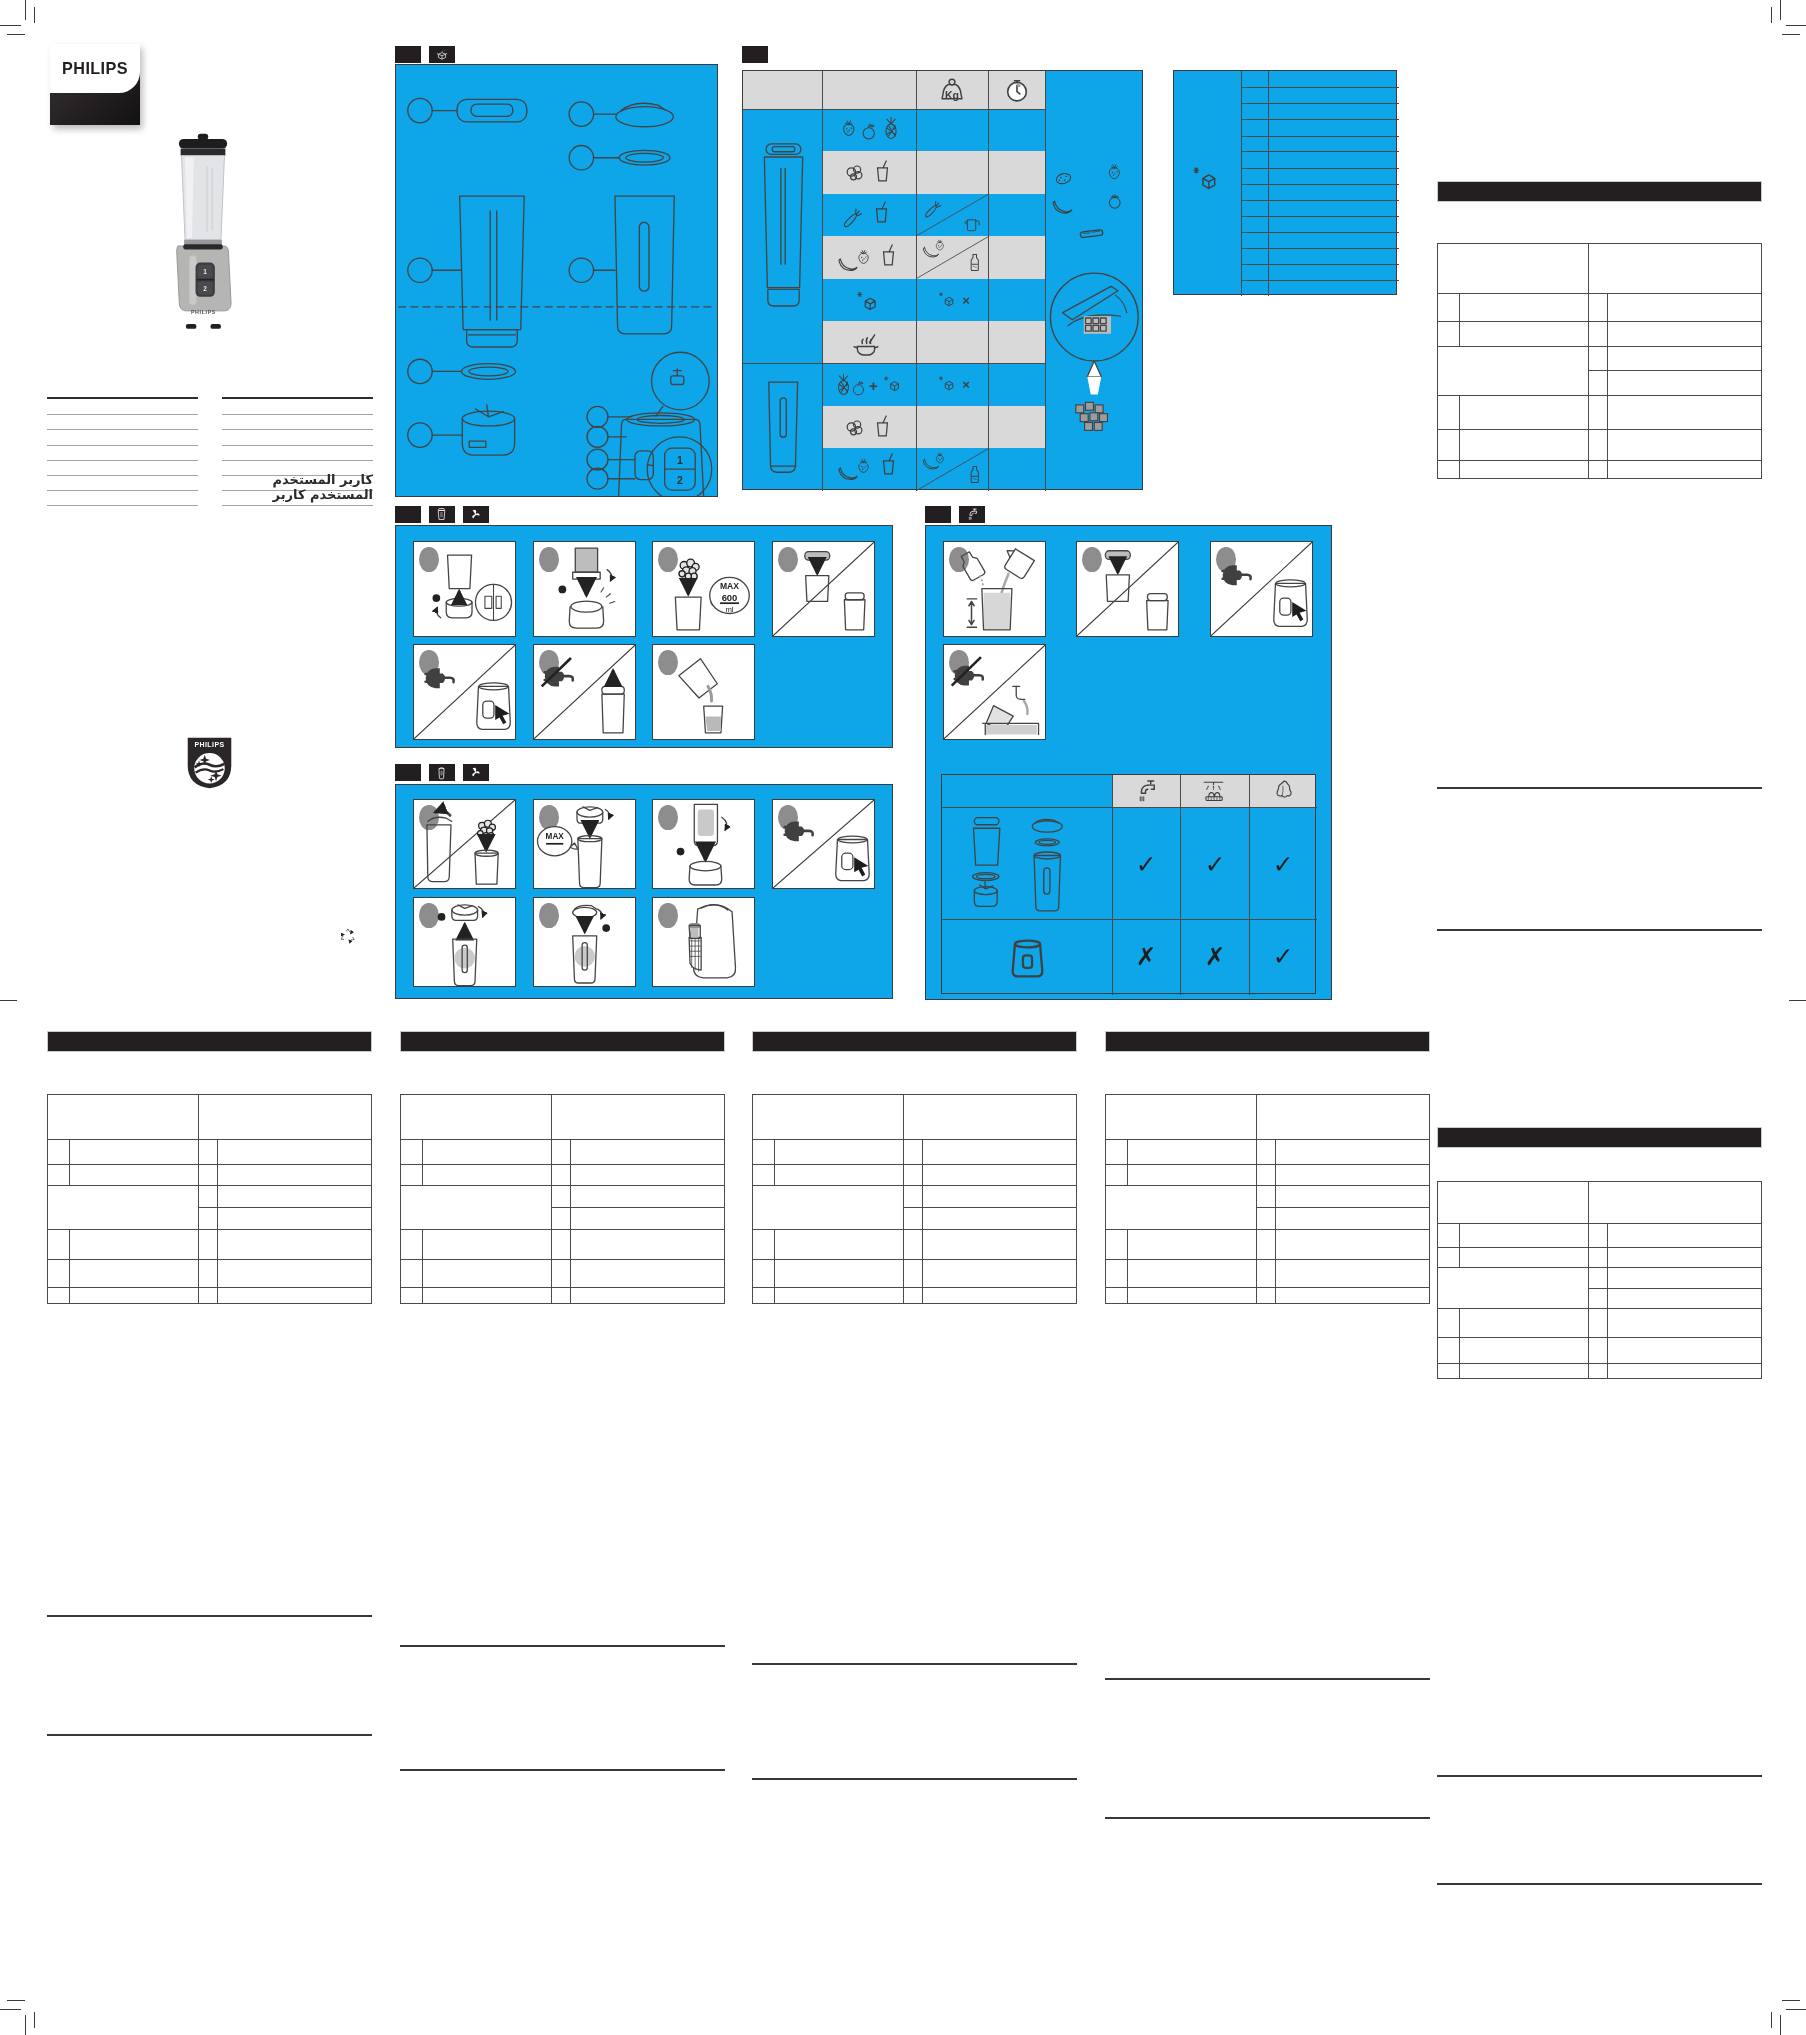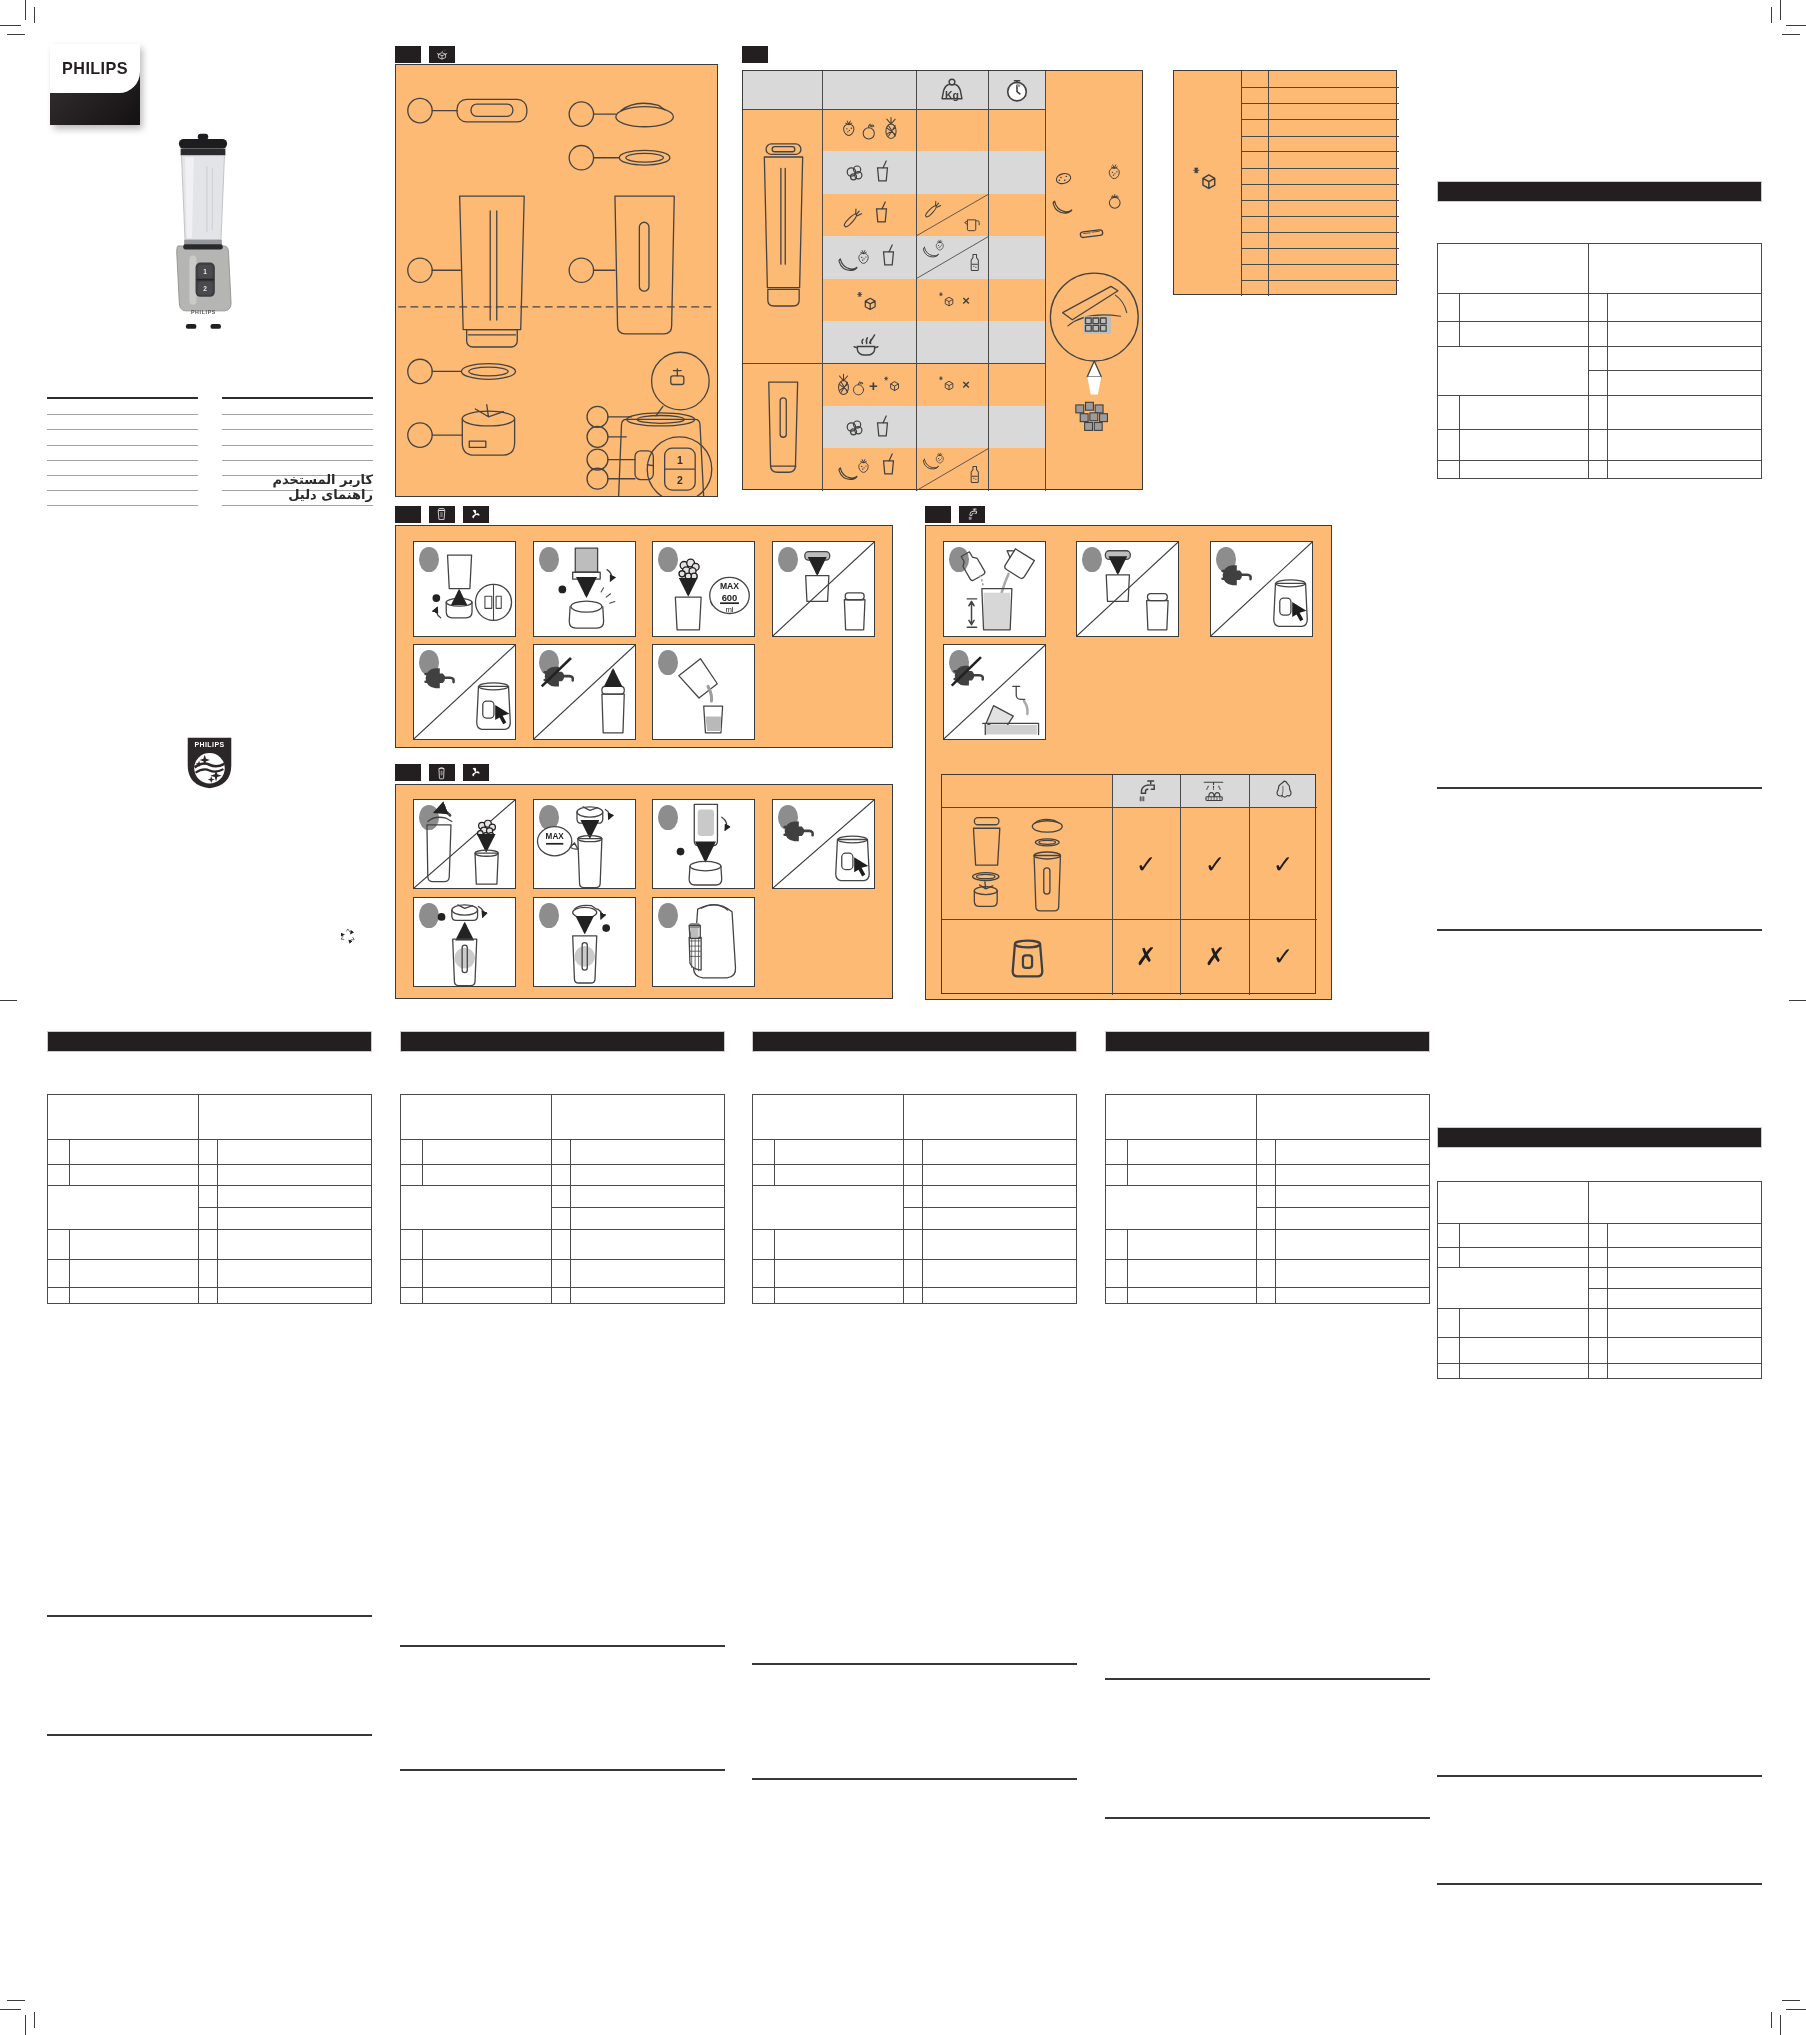--- a/index.html
+++ b/index.html
@@ -3,21 +3,21 @@
 <meta charset="utf-8">
 <style>
   *{margin:0;padding:0;box-sizing:border-box}
   html,body{background:#ffffff}
   .page{position:relative;width:1806px;height:2035px;background:#fff;
         font-family:"Liberation Sans",sans-serif;color:#231f20;overflow:hidden}
   .abs{position:absolute}
   .mark{position:absolute;background:#3c3c3c}
   .lblbox{position:absolute;width:25.5px;height:16.7px;background:#231f20;color:#fff;
           display:flex;align-items:center;justify-content:center}
-  .frame{position:absolute;border:1.3px solid #3b3b3b;background:#fdba74}
+  .frame{position:absolute;border:1.3px solid #3b3b3b;background:#0ea5e9}
   .step{position:absolute;width:103px;height:96px;border:1.3px solid #3b3b3b;background:#fff}
   .badge{position:absolute;left:5.3px;top:5.3px;width:19.3px;height:24.6px;background:#8d8d8d;border-radius:50%}
   .svgfill{position:absolute;left:0;top:0;width:100%;height:100%}
   .bar{position:absolute;height:21px;background:#231f20;border:0.9px solid #cbcbcb}
   .spec{position:absolute;border:1.3px solid #4a4a4a;background:#fff}
   .spec i{position:absolute;background:#4a4a4a;display:block}
   .vthin{position:absolute;background:#4a4a4a;width:0.9px}
   .hthin{position:absolute;background:#4a4a4a;height:0.9px}
   .sep{position:absolute;height:1.8px;background:#383838}
   .ruleL{position:absolute;height:0.9px;background:#a3a3a3}
@@ -260,21 +260,21 @@
     <div class="ruleL" style="left:47px;top:505px;width:151px"></div>
     <div class="ruleH" style="left:222px;top:397px;width:151px"></div>
     <div class="ruleL" style="left:222px;top:414px;width:151px"></div>
     <div class="ruleL" style="left:222px;top:429px;width:151px"></div>
     <div class="ruleL" style="left:222px;top:445px;width:151px"></div>
     <div class="ruleL" style="left:222px;top:460px;width:151px"></div>
     <div class="ruleL" style="left:222px;top:475px;width:151px"></div>
     <div class="ruleL" style="left:222px;top:490px;width:151px"></div>
     <div class="ruleL" style="left:222px;top:505px;width:151px"></div>
     <span class="ar" style="left:222px;top:472px;width:151px">کاربر المستخدم</span>
-    <span class="ar" style="left:222px;top:487px;width:151px">راهنمای دليل</span>
+    <span class="ar" style="left:222px;top:487px;width:151px">المستخدم کاربر</span>
   </div>
 
   <svg class="abs" style="left:184px;top:736px" width="51" height="54" viewBox="0 0 116 124">
     <path d="M8 4h100v64q0 46-50 52Q8 114 8 68z" fill="#2b2728"></path>
     <text x="58" y="26" text-anchor="middle" font-size="16" font-weight="700" letter-spacing="1" fill="#ffffff">PHILIPS</text>
     <circle cx="58" cy="74" r="35" fill="#ffffff"></circle>
     <path d="M24 72q18-14 34-6t34-2" stroke="#2b2728" stroke-width="6" fill="none"></path>
     <path d="M26 84q18-12 32-5t32-3" stroke="#2b2728" stroke-width="5" fill="none"></path>
     <path d="M44 52l3-9 3 9 9 3-9 3-3 9-3-9-9-3z" fill="#2b2728"></path>
     <path d="M32 62l2-6 2 6 6 2-6 2-2 6-2-6-6-2z" fill="#2b2728"></path>

